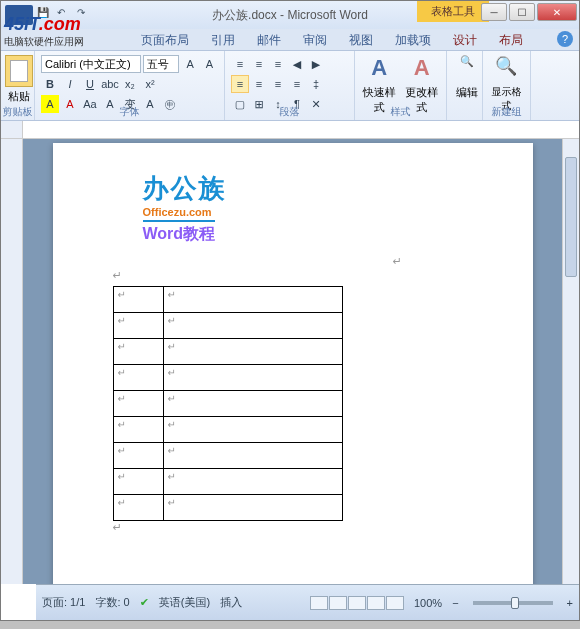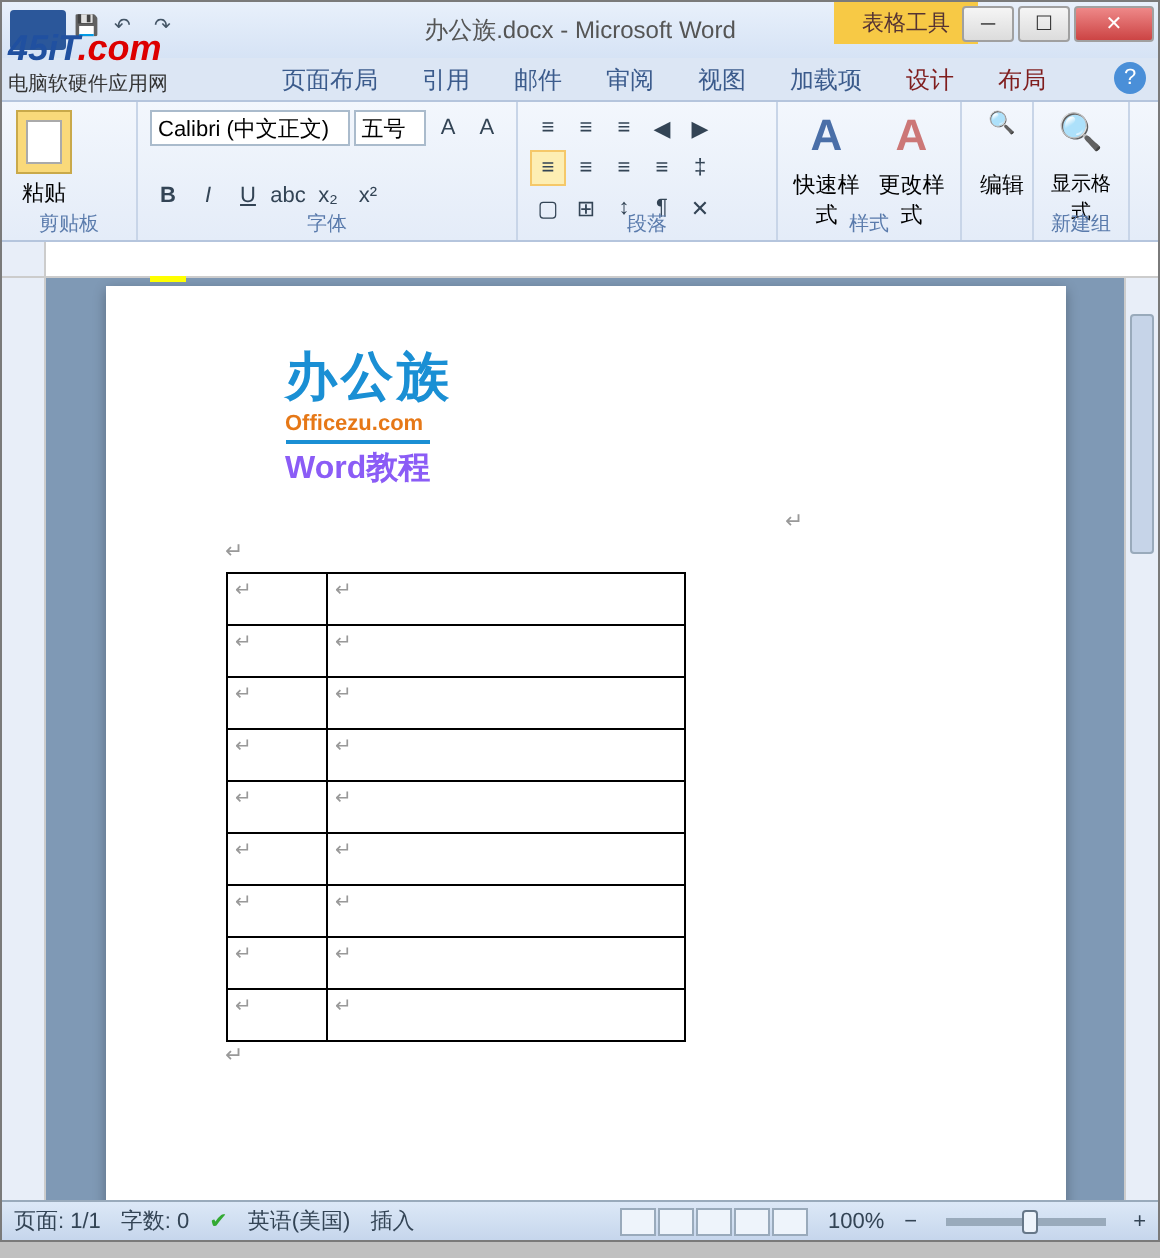--- a/index.html
+++ b/index.html
@@ -30,21 +30,21 @@
 
 .ribbon { height: 70px; background: linear-gradient(#f3f7fd, #e4ecf8); border-bottom: 1px solid #b5c5dd; display: flex; font-size: 11px; }
 .group { border-right: 1px solid #c8d5e8; padding: 2px 4px; display: flex; flex-direction: column; position: relative; }
 .group-label { position: absolute; bottom: 1px; left: 0; right: 0; text-align: center; font-size: 10px; color: #5a7bac; }
 .group-body { flex: 1; display: flex; align-items: flex-start; gap: 2px; }
 
 .paste-btn { width: 34px; text-align: center; }
 .paste-icon { width: 28px; height: 32px; background: #f9d97a; border: 1px solid #c9a94a; margin: 2px auto; position: relative; }
 .paste-icon::after { content: ''; position: absolute; top: 4px; left: 4px; width: 16px; height: 20px; background: #fff; border: 1px solid #aaa; }
 
-.font-controls { display: flex; flex-direction: column; gap: 16px; padding: 2px; }
+.font-controls { display: flex; flex-direction: column; gap: 2px; padding: 2px; }
 .font-row { display: flex; gap: 2px; align-items: center; }
 .combo { border: 1px solid #abc; background: #fff; height: 18px; font-size: 11px; padding: 0 3px; display: flex; align-items: center; }
 .rb { width: 18px; height: 18px; border: 1px solid transparent; display: inline-flex; align-items: center; justify-content: center; font-size: 11px; color: #345; }
 
 .para-controls { display: flex; flex-direction: column; gap: 2px; padding: 2px; }
 .para-row { display: flex; gap: 1px; }
 
 .big-btn { width: 42px; text-align: center; padding: 2px; }
 .big-btn .icn { width: 28px; height: 28px; margin: 0 auto 2px; }
 .aa-icon { font-size: 22px; font-weight: bold; color: #4a6fa8; }
@@ -66,21 +66,21 @@
 
 .para-mark { color: #999; font-size: 11px; }
 
 table.doc-table { border-collapse: collapse; width: 230px; margin-top: 4px; }
 table.doc-table td { border: 1px solid #000; height: 26px; padding: 2px 4px; font-size: 10px; color: #999; vertical-align: top; }
 table.doc-table td:first-child { width: 50px; }
 
 .vscroll { width: 17px; background: #e8eef8; border-left: 1px solid #ccc; position: relative; }
 .vscroll .thumb { position: absolute; top: 18px; left: 2px; right: 2px; height: 120px; background: #c6d4e8; border: 1px solid #9ab; border-radius: 2px; }
 
-.statusbar { height: 20px; background: linear-gradient(#dce8f7,#c6d6ec); border-top: 1px solid #9ab; display: flex; align-items: center; font-size: 11px; color: #345; padding: 0 6px; gap: 10px; }
+.statusbar { height: 36px; background: linear-gradient(#dce8f7,#c6d6ec); border-top: 1px solid #9ab; display: flex; align-items: center; font-size: 11px; color: #345; padding: 0 6px; gap: 10px; margin-left: 35px; }
 .statusbar .spacer { flex: 1; }
 .view-btns { display: flex; gap: 1px; }
 .vb { width: 18px; height: 14px; border: 1px solid #9ab; background: #eef4fb; }
 .zoom-slider { width: 80px; height: 4px; background: #9ab; position: relative; margin: 0 4px; }
 .zoom-slider .zthumb { position: absolute; left: 38px; top: -4px; width: 8px; height: 12px; background: #eef4fb; border: 1px solid #678; border-radius: 2px; }
 
 .help-icon { position: absolute; right: 6px; top: 30px; width: 16px; height: 16px; background: #4a8fd8; color: #fff; border-radius: 50%; font-size: 11px; text-align: center; line-height: 16px; }
 </style>
 </head>
 <body>
@@ -114,21 +114,21 @@
     <div class="tab">邮件</div>
     <div class="tab">审阅</div>
     <div class="tab">视图</div>
     <div class="tab">加载项</div>
     <div class="tab context">设计</div>
     <div class="tab context">布局</div>
     <div class="help-icon">?</div>
   </div>
 
   <div class="ribbon">
-    <div class="group" style="width:68px">
+    <div class="group" style="width:34px">
       <div class="group-body">
         <div class="paste-btn">
           <div class="paste-icon"></div>
           <div>粘贴</div>
         </div>
       </div>
       <div class="group-label">剪贴板</div>
     </div>
 
     <div class="group" style="width:190px">

